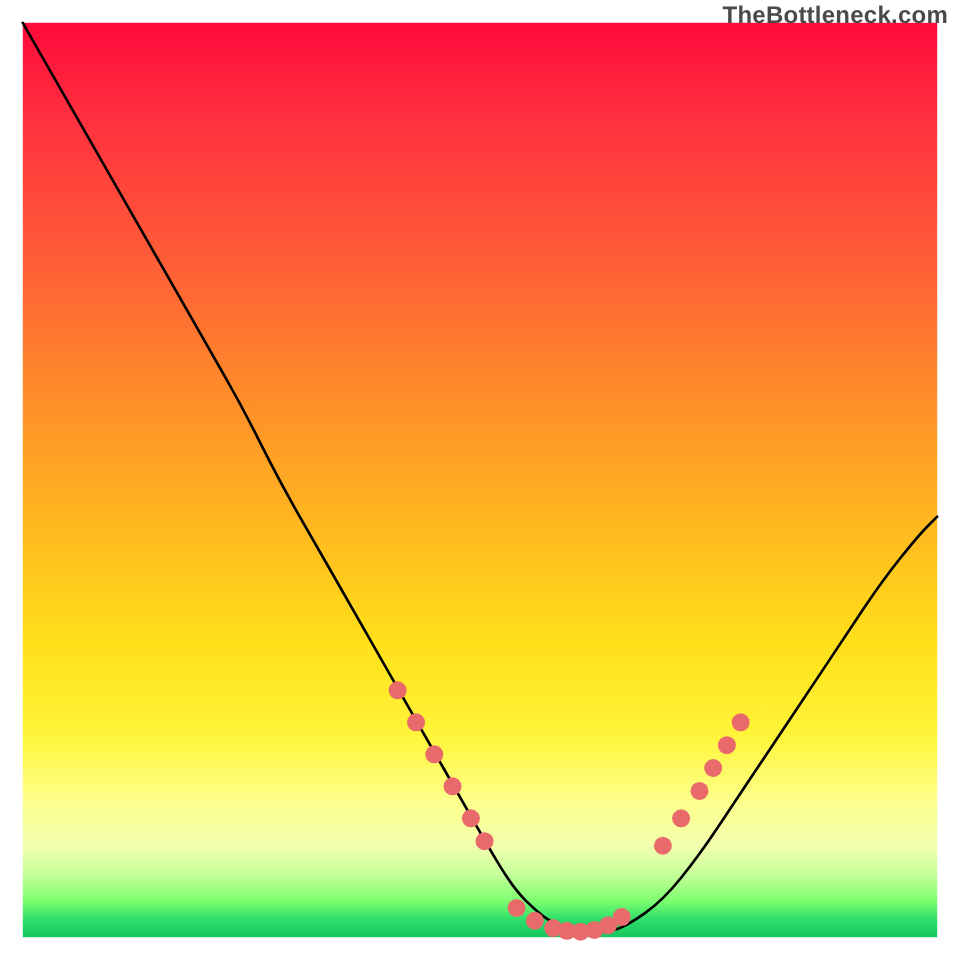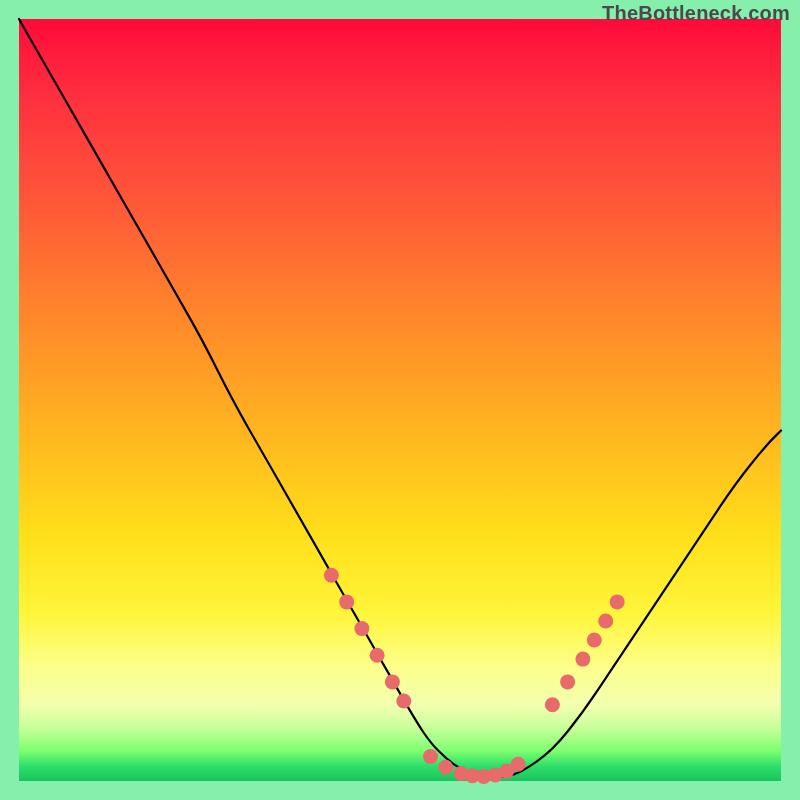--- a/index.html
+++ b/index.html
@@ -7,21 +7,21 @@
     padding: 0;
     width: 800px;
     height: 800px;
     background: #000;
     overflow: hidden;
   }
   .frame {
     position: relative;
     width: 800px;
     height: 800px;
-    background: #86efac;
+    background: #ffffff;
   }
   .plot-area {
     position: absolute;
     left: 19px;
     top: 19px;
     width: 762px;
     height: 762px;
     
     background: linear-gradient(
       to bottom,

